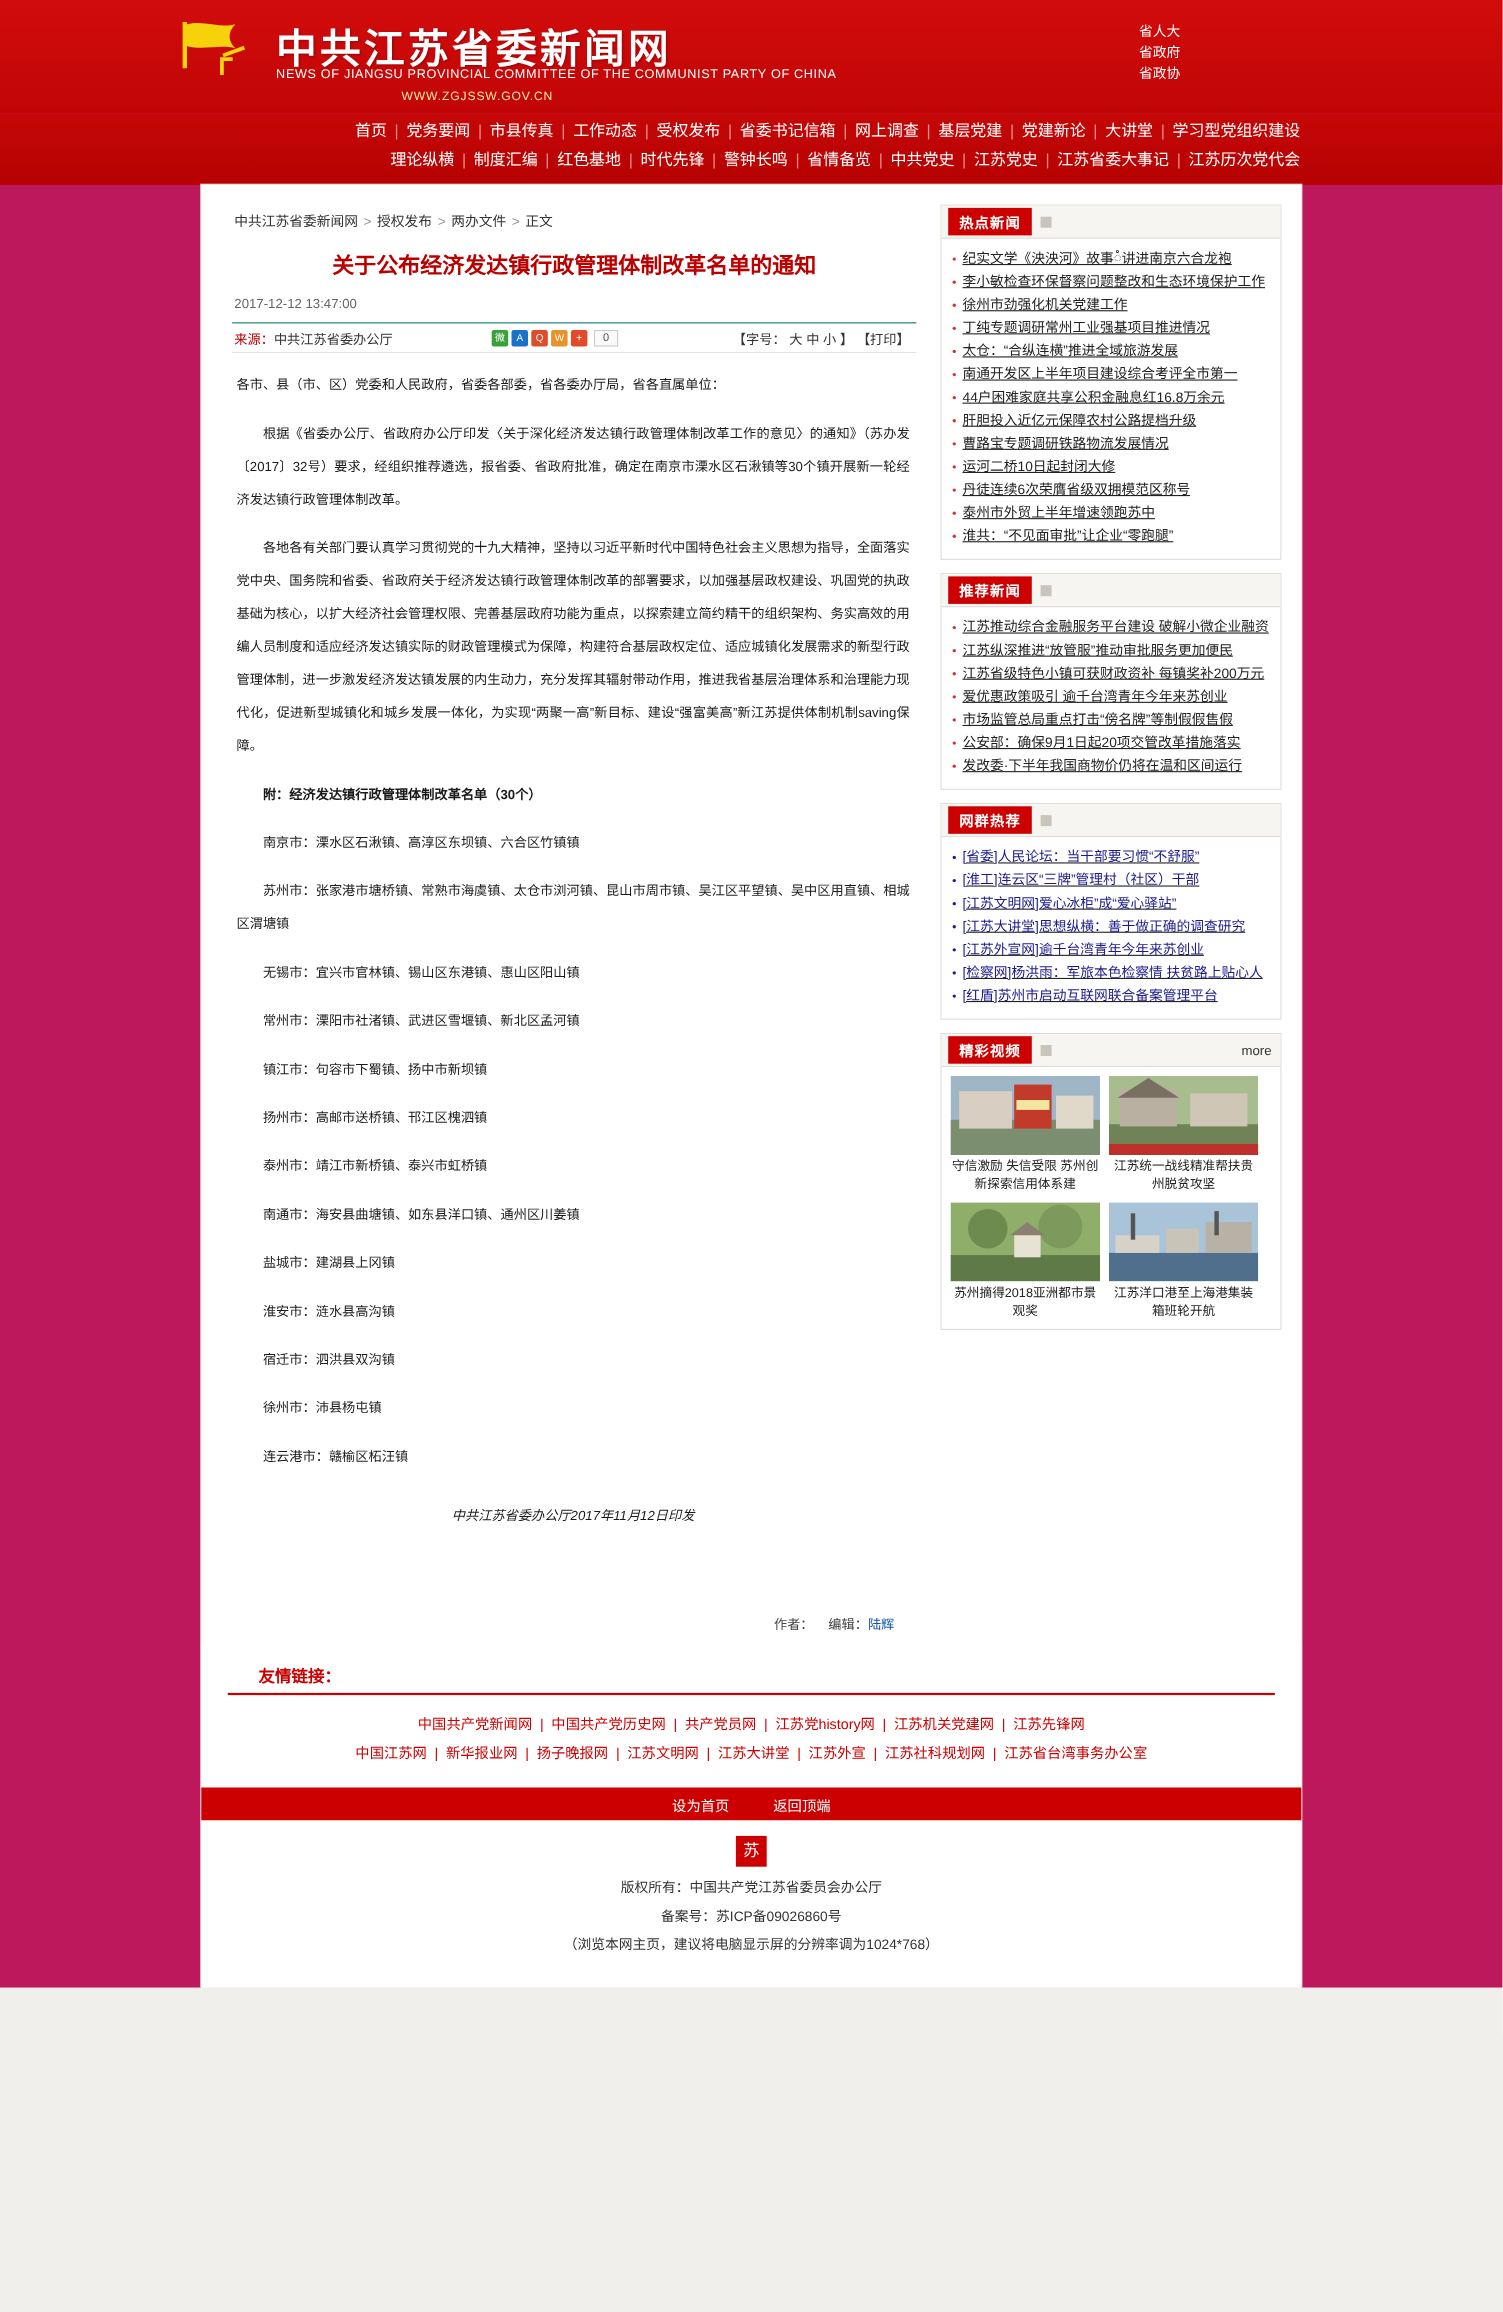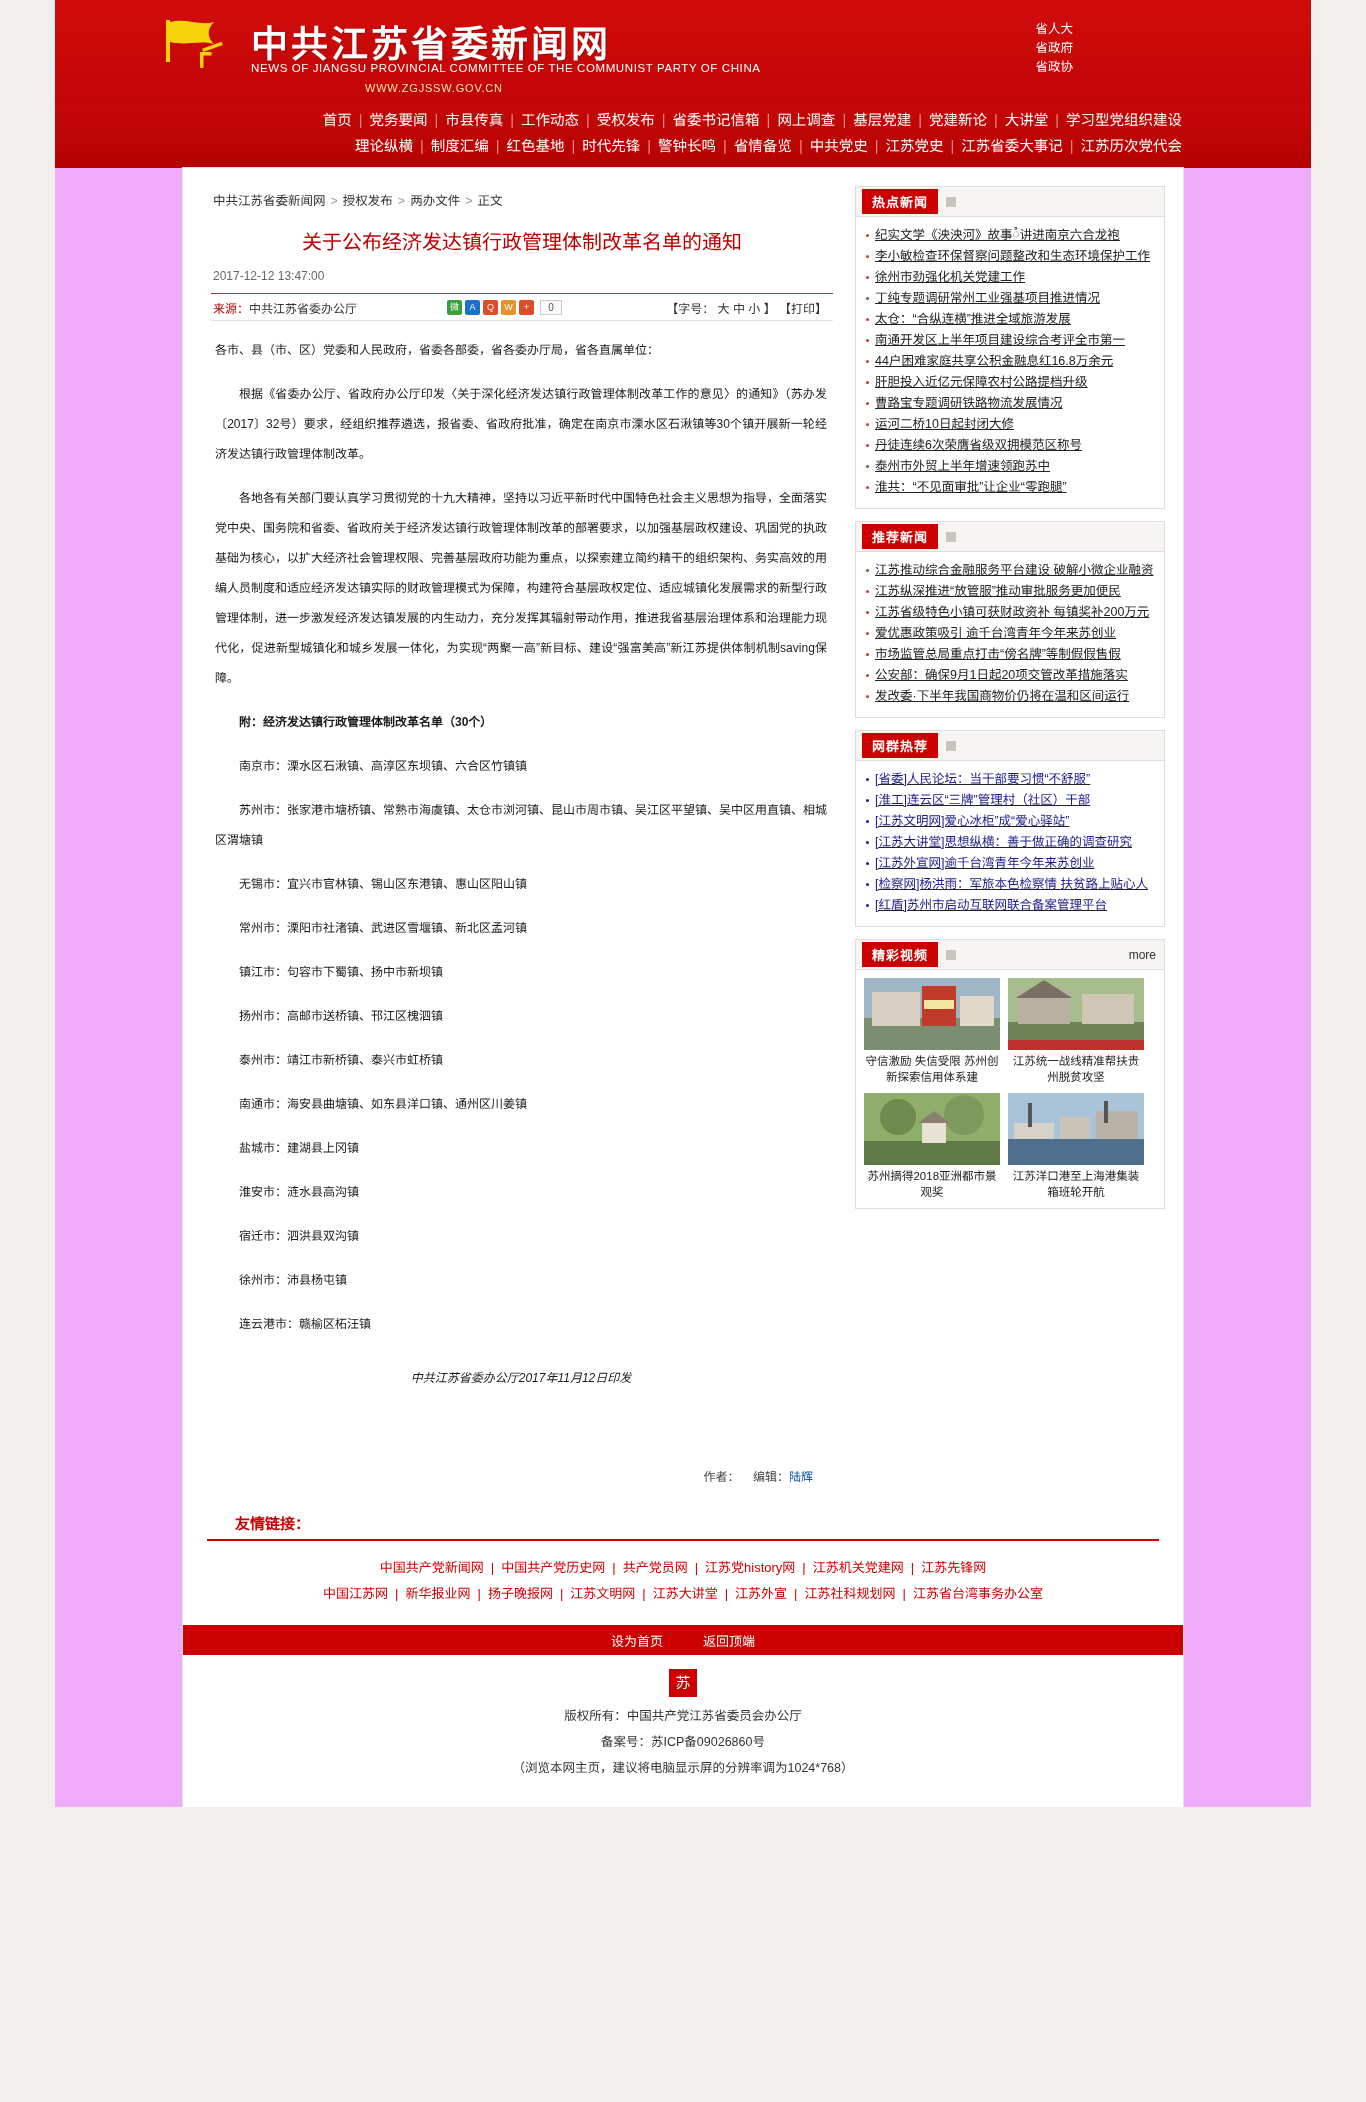--- a/index.html
+++ b/index.html
@@ -5,21 +5,21 @@
 <style>
   * { box-sizing: border-box; }
   html, body { margin:0; padding:0; }
   body {
     width:1366px;
     font-family:"Liberation Sans", sans-serif;
     background:#f1efec;
     color:#222;
     font-size:13px;
   }
-  .page { width:1256px; margin:0 auto; background:#f0abfc; }
+  .page { width:1366px; margin:0 auto; background:#be185d; }
 
   
   .masthead {
     background:#cf0a0a;
     background:linear-gradient(180deg,#d20c0c 0%,#c10505 100%);
     height:103px;
     position:relative;
   }
   .mast-inner { width:1100px; margin:0 auto; position:relative; height:103px; }
   .emblem {
@@ -71,21 +71,21 @@
   }
   .left { width:672px; padding:18px 22px 0 28px; }
   .right { width:328px; padding:18px 18px 0 0; }
 
   
   .crumb { font-size:12.5px; color:#333; padding:4px 0 12px 2px; }
   .crumb span { color:#333; }
   .crumb .sep { color:#999; padding:0 5px; }
 
   .headline {
-    text-align:center; color:#bb0000; font-size:20px; font-weight:normal;
+    text-align:center; color:#bb0000; font-size:20px; font-weight:bold;
     line-height:30px; padding:6px 10px 10px 10px;
   }
   .meta-time { font-size:12px; color:#666; padding:2px 0 6px 2px; }
   .meta-bar {
     border-top:1px solid #0f766e;
     border-bottom:1px solid #e3e3e3;
     margin-top:4px; padding:6px 2px; font-size:12px; color:#333;
     display:flex; align-items:center; position:relative; height:28px;
   }
   .meta-src { color:#bb0000; }

